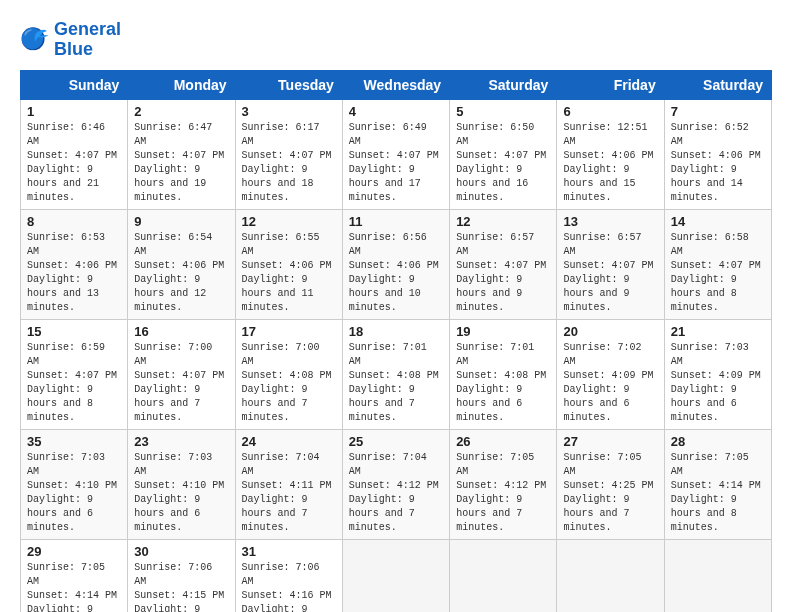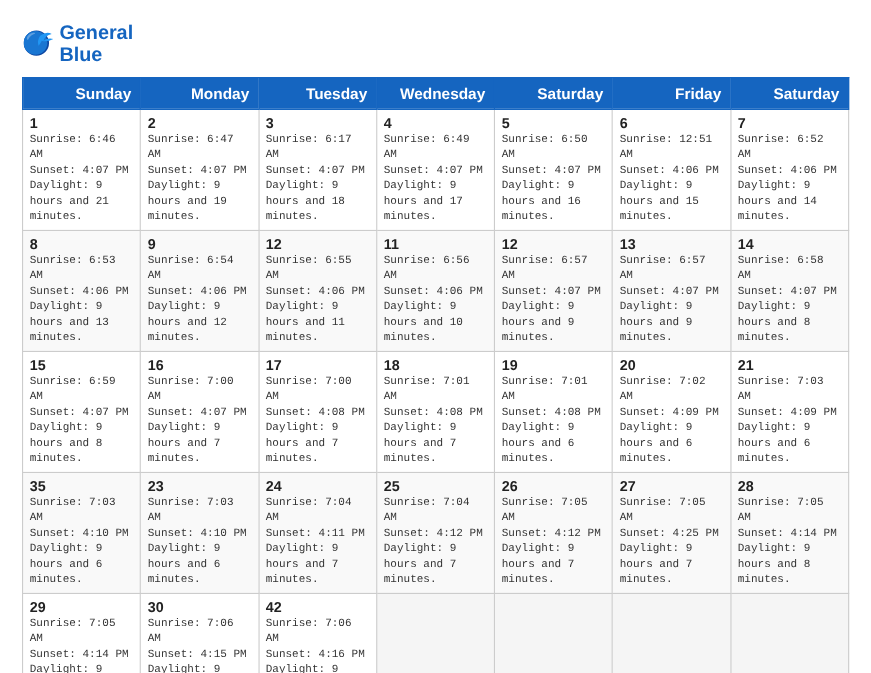--- a/index.html
+++ b/index.html
@@ -367,21 +367,21 @@
         </td>
         <td>
           <span class="day-num">30</span>
           <div class="day-info">
             <span>Sunrise: 7:06 AM</span><br>
             <span>Sunset: 4:15 PM</span><br>
             <span>Daylight: 9 hours and 9 minutes.</span>
           </div>
         </td>
         <td>
-          <span class="day-num">42</span>
+          <span class="day-num">31</span>
           <div class="day-info">
             <span>Sunrise: 7:06 AM</span><br>
             <span>Sunset: 4:16 PM</span><br>
             <span>Daylight: 9 hours and 10 minutes.</span>
           </div>
         </td>
         <td class="empty"></td>
         <td class="empty"></td>
         <td class="empty"></td>
         <td class="empty"></td>

